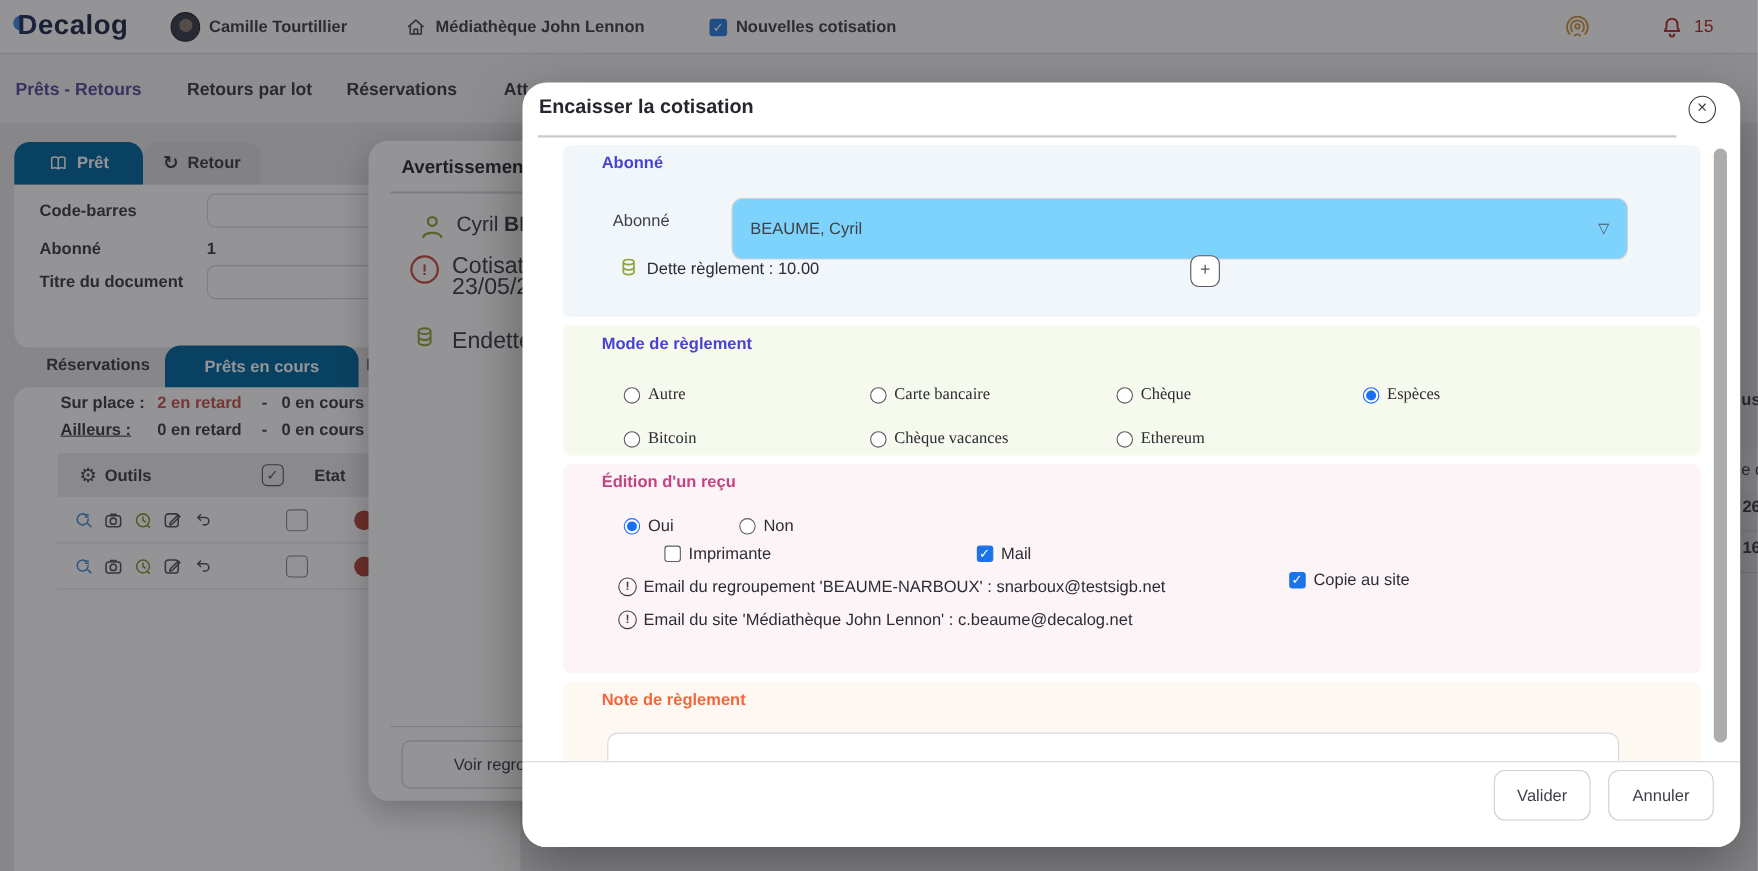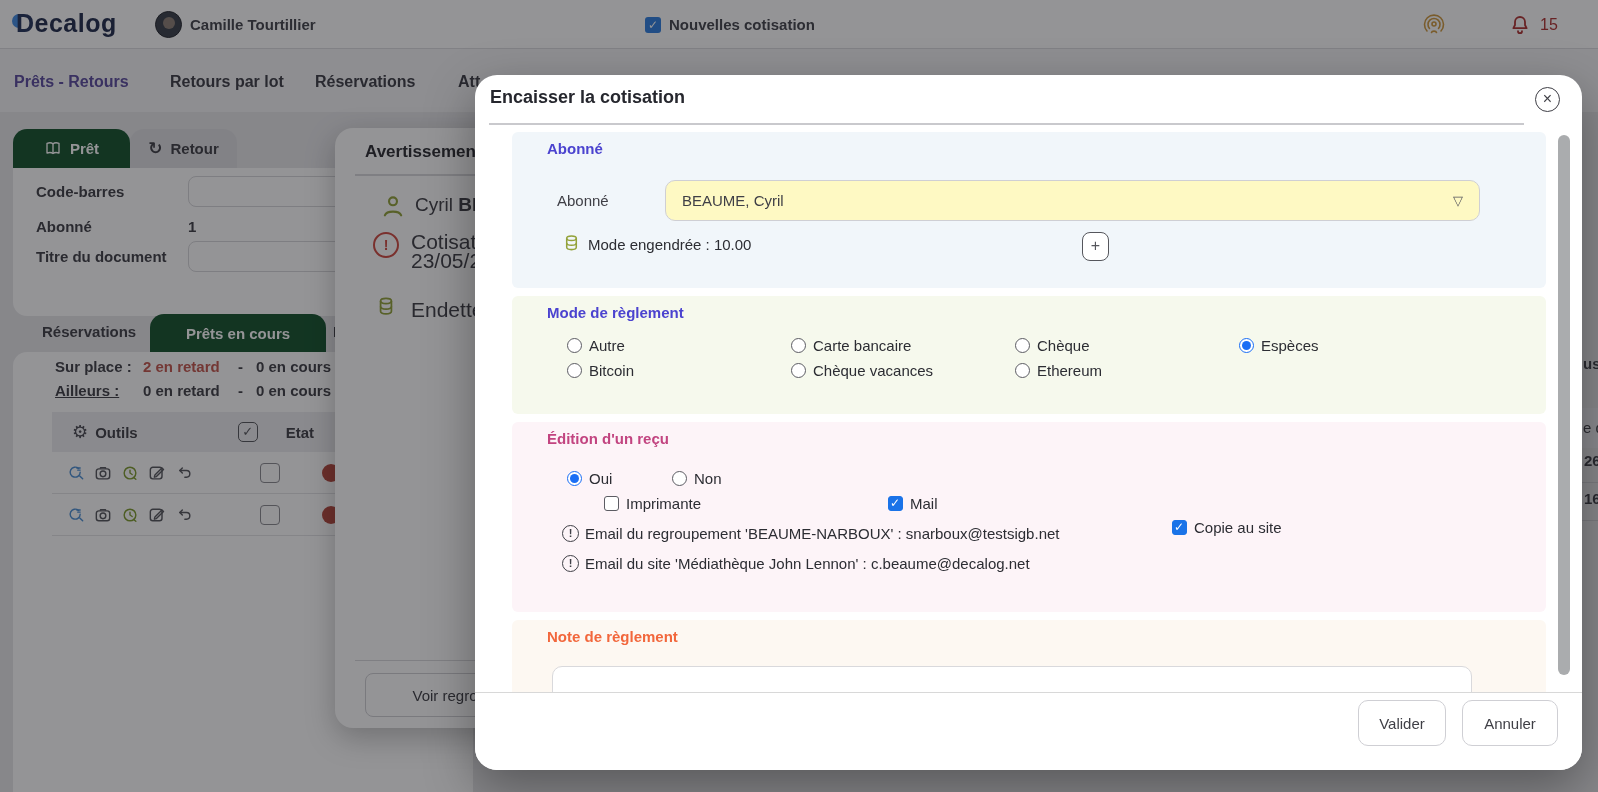--- a/index.html
+++ b/index.html
@@ -25,21 +25,21 @@
   .bell-count { color:#b03232; font-weight:normal; font-size:16px; }
 
   .navtabs { position:absolute; left:0; top:49px; width:1598px; height:63px; background:#f4f4f6; }
   .navtab { position:absolute; top:24px; font-size:16px; font-weight:bold; color:#3c3d45; }
   .navtab.active { color:#5b4c9e; }
 
   .content-bg { position:absolute; left:0; top:112px; width:1598px; height:680px; background:#e7e7ea; }
 
   .pill-tab { position:absolute; height:39px; border-radius:14px 14px 0 0; display:flex; align-items:center;
     justify-content:center; gap:8px; font-size:15px; font-weight:bold; }
-  .pill-purple { background:#14532d; color:#fff; }
+  .pill-purple { background:#0369a1; color:#fff; }
   .pill-gray { background:#dfdfe2; color:#3f3f46; }
 
   .card { position:absolute; background:#fff; }
   .f-label { position:absolute; font-size:15px; font-weight:bold; color:#3f3f46; }
   .f-input { position:absolute; width:240px; height:31px; background:#fff; border:1px solid #d7d7da; border-radius:8px; }
 
   .sumline { position:absolute; font-size:15px; font-weight:bold; color:#3f3f46; }
   .late-red { color:#c4574e; }
 
   .thead { position:absolute; left:52px; width:430px; height:40px; background:#ededf0;
@@ -83,39 +83,39 @@
   .sect { position:absolute; left:37px; width:1034px; border-radius:6px; }
   .s-head { position:absolute; left:35px; top:8px; font-size:15px; font-weight:bold; }
   .s-abonne  { top:57px;  height:156px; background:#f1f6fa; }
   .s-mode    { top:221px; height:118px; background:#f6f9ed; }
   .s-recu    { top:347px; height:190px; background:#fdf4f8; }
   .s-note    { top:545px; height:120px; background:#fdf8f2; }
   .hd-indigo { color:#4b43cf; }
   .hd-pink   { color:#c24480; }
   .hd-orange { color:#f2673c; }
 
-  .sel-box { position:absolute; left:153px; top:48px; width:815px; height:41px; background:#fef9c3;
+  .sel-box { position:absolute; left:153px; top:48px; width:815px; height:56px; background:#7dd3fc;
     border:1px solid #cfcfd4; border-radius:10px; display:flex; align-items:center;
     padding:0 16px; font-size:15px; color:#3f3f46; }
   .sel-chev { margin-left:auto; font-size:13px; color:#55565c; }
   .plusbtn { position:absolute; left:570px; top:100px; width:27px; height:29px; border:1.6px solid #55565c;
     border-radius:8px; font-size:16px; color:#55565c; text-align:center; line-height:26px; background:#fff; }
   .redbox { position:absolute; left:768px; top:96px; width:228px; height:37px; border:2px solid #dd2b2b;
     display:flex; align-items:center; gap:7px; padding-left:9px; font-size:15px; color:#2c2d33; }
 
   .radio { width:15px; height:15px; border:1.7px solid #5c5c63; border-radius:50%; background:#fff; flex:0 0 auto; }
   .radio.checked { border-color:#1a6ef5; position:relative; }
   .radio.checked::after { content:''; position:absolute; inset:2px; border-radius:50%; background:#1a6ef5; }
   .cb { width:15px; height:15px; border:1.7px solid #5c5c63; border-radius:3px; background:#fff; flex:0 0 auto; }
   .cb.checked { background:#1a73e8; border-color:#1a73e8; position:relative; }
   .cb.checked::after { content:'✓'; position:absolute; left:1px; top:-1px; color:#fff; font-size:12px; font-weight:bold; }
   .opt { display:flex; align-items:center; gap:7px; font-size:15px; color:#2c2d33; }
 
-  .mode-grid { position:absolute; left:55px; top:38px; display:grid;
-    grid-template-columns:224px 224px 224px 1fr; grid-template-rows:22px 22px; grid-auto-flow:column; row-gap:3px; }
+  .mode-grid { position:absolute; left:55px; top:52px; display:grid;
+    grid-template-columns:224px 224px 224px 1fr; grid-template-rows:22px 22px; grid-auto-flow:column; row-gap:18px;font-family:Liberation Serif, serif; }
 
   .info-ic { width:17px; height:17px; border:1.6px solid #3f3f46; border-radius:50%; color:#3f3f46;
     font-size:11px; font-weight:bold; text-align:center; line-height:14px; flex:0 0 auto; }
   .inforow { position:absolute; left:50px; display:flex; align-items:center; gap:6px; font-size:15px; color:#2c2d33; }
 
   .note-input { position:absolute; left:40px; top:46px; width:920px; height:56px; background:#fff;
     border:1px solid #d9d9dc; border-radius:10px; }
 
   .m-footer { position:absolute; left:0; bottom:0; width:1107px; height:78px; background:#fff;
     border-top:1px solid #d8d8d8; }
@@ -130,20 +130,30 @@
 
   <div class="topbar">
     <span class="logo-accent"></span>
     <div class="logo">Decalog</div>
 
     <div class="chip" style="left:155px;">
       <span class="avatar"></span>
       <span>Camille Tourtillier</span>
     </div>
 
+    <div class="chip" style="left:368px;">
+      <span>
+        <svg width="20" height="20" viewBox="0 0 24 24" fill="none" stroke="#4a4a52" stroke-width="1.7" stroke-linecap="round" stroke-linejoin="round">
+          <path d="M4 11 12 4l8 7"></path>
+            <path d="M6 10v9h12v-9"></path>
+            <path d="M10 19v-5h4v5"></path>
+        </svg>
+      </span>
+      <span>Médiathèque John Lennon</span>
+    </div>
 
     <div class="chip" style="left:645px;">
       <span class="tb-check">✓</span>
       <span>Nouvelles cotisation</span>
     </div>
 
     <div class="chip" style="left:1422px;">
       <span>
         <svg width="24" height="24" viewBox="0 0 24 24" fill="none" stroke="#cf9a3f" stroke-width="1.6" stroke-linecap="round">
           <circle cx="12" cy="11" r="2"></circle>
@@ -357,21 +367,21 @@
       <span class="sel-chev">▽</span>
     </div>
 
     <span class="abs" style="left:48px; top:100px;">
       <svg width="23" height="23" viewBox="0 0 24 24" fill="none" stroke="#93a23a" stroke-width="1.6">
         <ellipse cx="12" cy="6.5" rx="5" ry="2.4"></ellipse>
         <path d="M7 6.5v5c0 1.3 2.2 2.4 5 2.4s5-1.1 5-2.4v-5"></path>
         <path d="M7 11.5v4.5c0 1.3 2.2 2.4 5 2.4s5-1.1 5-2.4v-4.5"></path>
       </svg>
     </span>
-    <div class="abs" style="left:76px; top:104px; font-size:15px; color:#2c2d33;">Mode engendrée : 10.00</div>
+    <div class="abs" style="left:76px; top:104px; font-size:15px; color:#2c2d33;">Dette règlement : 10.00</div>
     <div class="plusbtn">+</div>
   </div>
 
   <div class="sect s-mode">
     <div class="s-head hd-indigo">Mode de règlement</div>
     <div class="mode-grid">
       <div class="opt">
           <span class="radio"></span>
           <span>Autre</span>
         </div>

